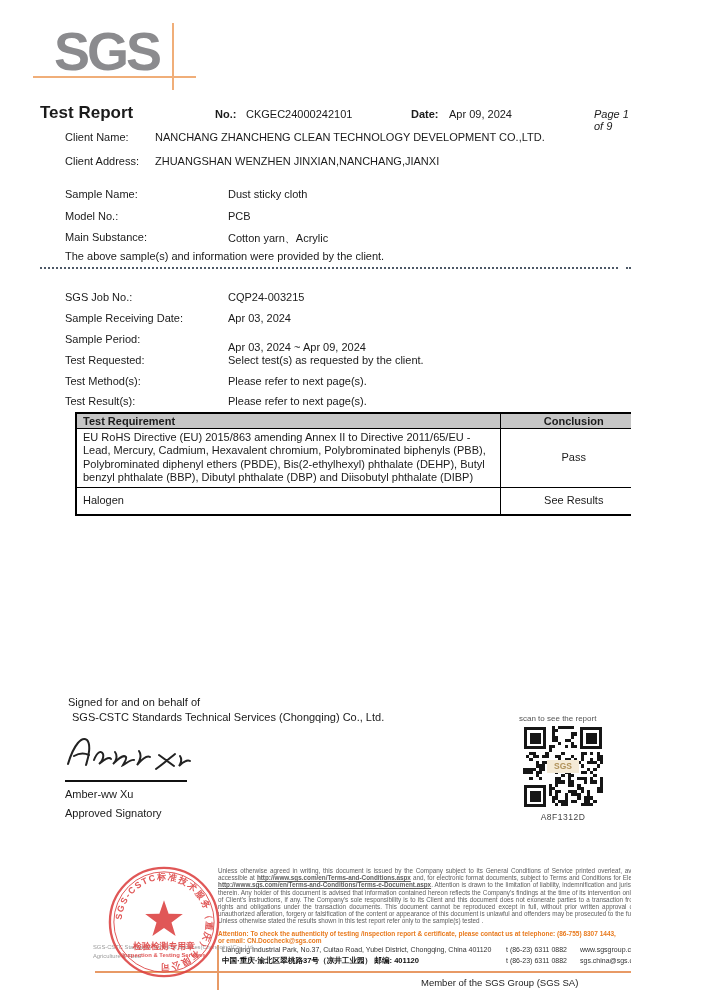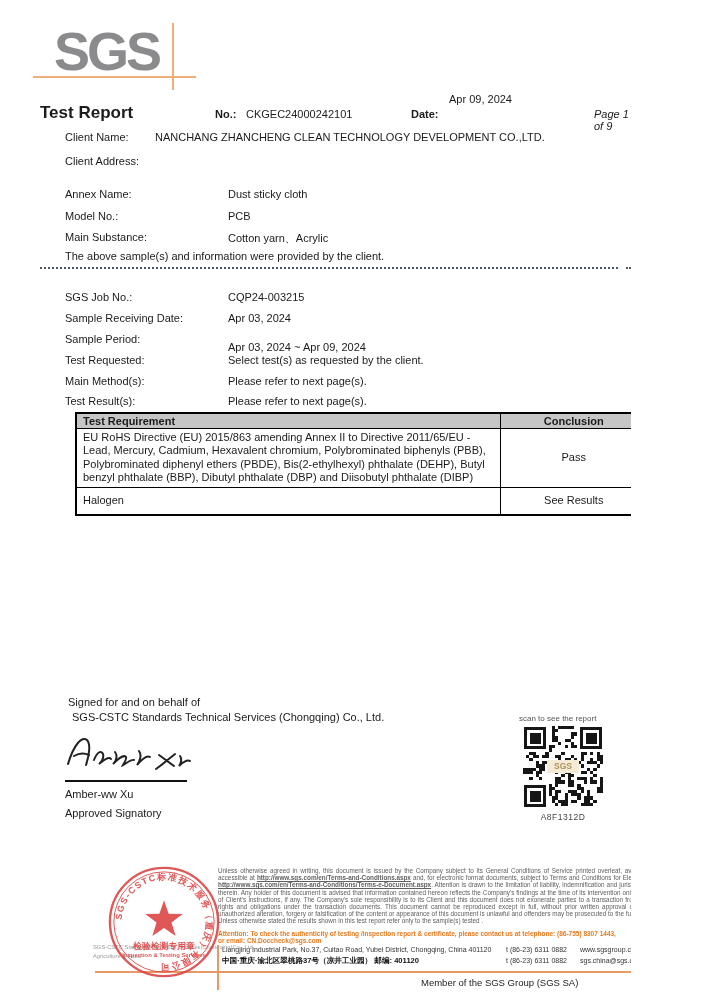--- a/index.html
+++ b/index.html
@@ -62,50 +62,51 @@
 <div class="page">
 
   <div class="abs logo-text" style="left:54px;top:24px;">SGS</div>
   <div class="abs crop-h" style="left:33px;top:76px;width:163px;"></div>
   <div class="abs crop-v" style="left:172px;top:23px;height:67px;"></div>
 
   <div class="abs report-title" style="left:40px;top:103px;">Test Report</div>
   <div class="abs t11 b" style="left:215px;top:108px;">No.:</div>
   <div class="abs t11" style="left:246px;top:108px;">CKGEC24000242101</div>
   <div class="abs t11 b" style="left:411px;top:108px;">Date:</div>
-  <div class="abs t11" style="left:449px;top:93px;">Apr 09, 2024</div>
+  <div class="abs t11" style="left:449px;top:108px;">Apr 09, 2024</div>
   <div class="abs t11" style="left:594px;top:108px;font-style:italic;">Page 1 of 9</div>
 
   <div class="abs edge-mark-blue" style="left:705px;top:131px;width:10px;height:3px;"></div>
   <div class="abs edge-mark-red" style="left:705px;top:134px;width:10px;height:9px;"></div>
 
   <div class="abs t11" style="left:65px;top:131px;">Client Name:</div>
   <div class="abs t11" style="left:155px;top:131px;">NANCHANG ZHANCHENG CLEAN TECHNOLOGY DEVELOPMENT CO.,LTD.</div>
   <div class="abs t11" style="left:65px;top:155px;">Client Address:</div>
-
-  <div class="abs t11" style="left:65px;top:188px;">Annex Name:</div>
+  <div class="abs t11" style="left:155px;top:155px;">ZHUANGSHAN WENZHEN JINXIAN,NANCHANG,JIANXI</div>
+
+  <div class="abs t11" style="left:65px;top:188px;">Sample Name:</div>
   <div class="abs t11" style="left:228px;top:188px;">Dust sticky cloth</div>
   <div class="abs t11" style="left:65px;top:210px;">Model No.:</div>
   <div class="abs t11" style="left:228px;top:210px;">PCB</div>
   <div class="abs t11" style="left:65px;top:231px;">Main Substance:</div>
   <div class="abs t11" style="left:228px;top:231px;">Cotton yarn、Acrylic</div>
   <div class="abs t11" style="left:65px;top:250px;">The above sample(s) and information were provided by the client.</div>
 
   <div class="abs dash" style="left:40px;top:267px;width:578px;"></div>
   <div class="abs dash" style="left:626px;top:267px;width:24px;"></div>
 
   <div class="abs t11" style="left:65px;top:291px;">SGS Job No.:</div>
   <div class="abs t11" style="left:228px;top:291px;">CQP24-003215</div>
   <div class="abs t11" style="left:65px;top:312px;">Sample Receiving Date:</div>
   <div class="abs t11" style="left:228px;top:312px;">Apr 03, 2024</div>
   <div class="abs t11" style="left:65px;top:333px;">Sample Period:</div>
   <div class="abs t11" style="left:228px;top:321px;margin-top:20px;">Apr 03, 2024 ~ Apr 09, 2024</div>
   <div class="abs t11" style="left:65px;top:354px;">Test Requested:</div>
   <div class="abs t11" style="left:228px;top:354px;">Select test(s) as requested by the client.</div>
-  <div class="abs t11" style="left:65px;top:375px;">Main Method(s):</div>
+  <div class="abs t11" style="left:65px;top:375px;">Test Method(s):</div>
   <div class="abs t11" style="left:228px;top:375px;">Please refer to next page(s).</div>
   <div class="abs t11" style="left:65px;top:395px;">Test Result(s):</div>
   <div class="abs t11" style="left:228px;top:395px;">Please refer to next page(s).</div>
 
   <table class="res abs" style="left:75px;top:412px;">
     <colgroup>
         <col style="width:424px">
         <col style="width:148px">
       </colgroup>
     <tbody>

